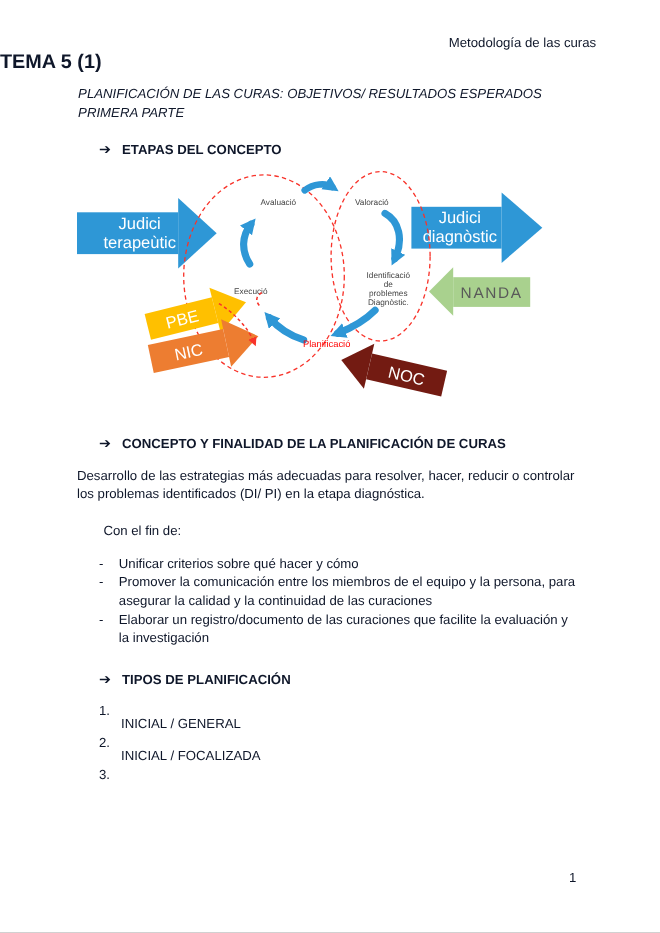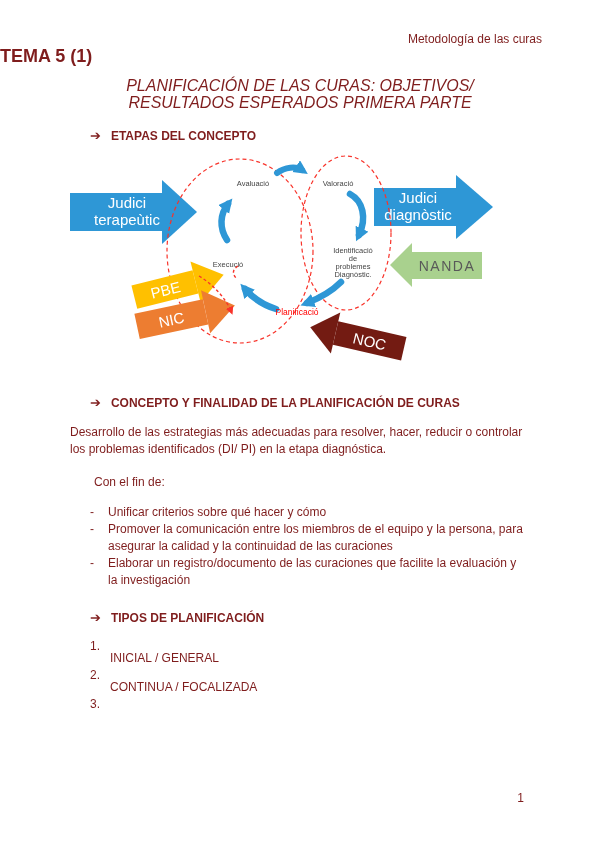--- a/index.html
+++ b/index.html
@@ -1,24 +1,24 @@
 <!DOCTYPE html>
 <html><head>
 <meta charset="utf-8">
 <style>
   * { margin:0; padding:0; box-sizing:border-box; }
   html,body { background:#888; }
   .page {
     width:600px; height:848px; background:#ffffff; position:relative;
-    font-family:"Liberation Sans", sans-serif; font-size:12px; color:#7f1d1d;
+    font-family:"Liberation Sans", sans-serif; font-size:12px; color:#0f172a;
     margin:0 auto; overflow:hidden;
   }
   .hdr { padding-top:32px; padding-right:58px; text-align:right; font-size:12px; }
   .ttl { text-align:left; font-weight:bold; font-size:18px; }
-  .sub { margin-top:10px; text-align:center; font-style:italic; font-size:16px;
+  .sub { margin-top:10px; text-align:left; font-style:italic; font-size:12px;
          max-width:458px; margin-left:auto; margin-right:auto; line-height:17px; }
   .heading { margin-left:90px; font-weight:bold; font-size:12px; display:flex; align-items:baseline; }
   .heading .hArrow { font-weight:normal; margin-right:10px; font-size:13px; }
   .h-etapas { margin-top:17px; }
   .h-concepto { margin-top:13px; }
   .h-tipos { margin-top:21px; }
   .diagram { display:block; margin-top:3px; }
   .para { margin:14px 70px 0 70px; width:465px; line-height:17px; }
   .intro { margin:16px 70px 0 94px; line-height:17px; }
   .blist { margin-top:13px; list-style:none; }
@@ -161,21 +161,21 @@
     <span>TIPOS DE PLANIFICACIÓN</span>
   </div>
 
   <ol class="nlist">
     <li>
       <span class="num">1.</span>
       <span class="ntxt">INICIAL / GENERAL</span>
     </li>
     <li>
       <span class="num">2.</span>
-      <span class="ntxt">CONTINUA / FOCALIZADA</span>
+      <span class="ntxt">INICIAL / FOCALIZADA</span>
     </li>
     <li>
       <span class="num">3.</span>
     </li>
   </ol>
 
   <div class="pageno">1</div>
 
 </div>
 

